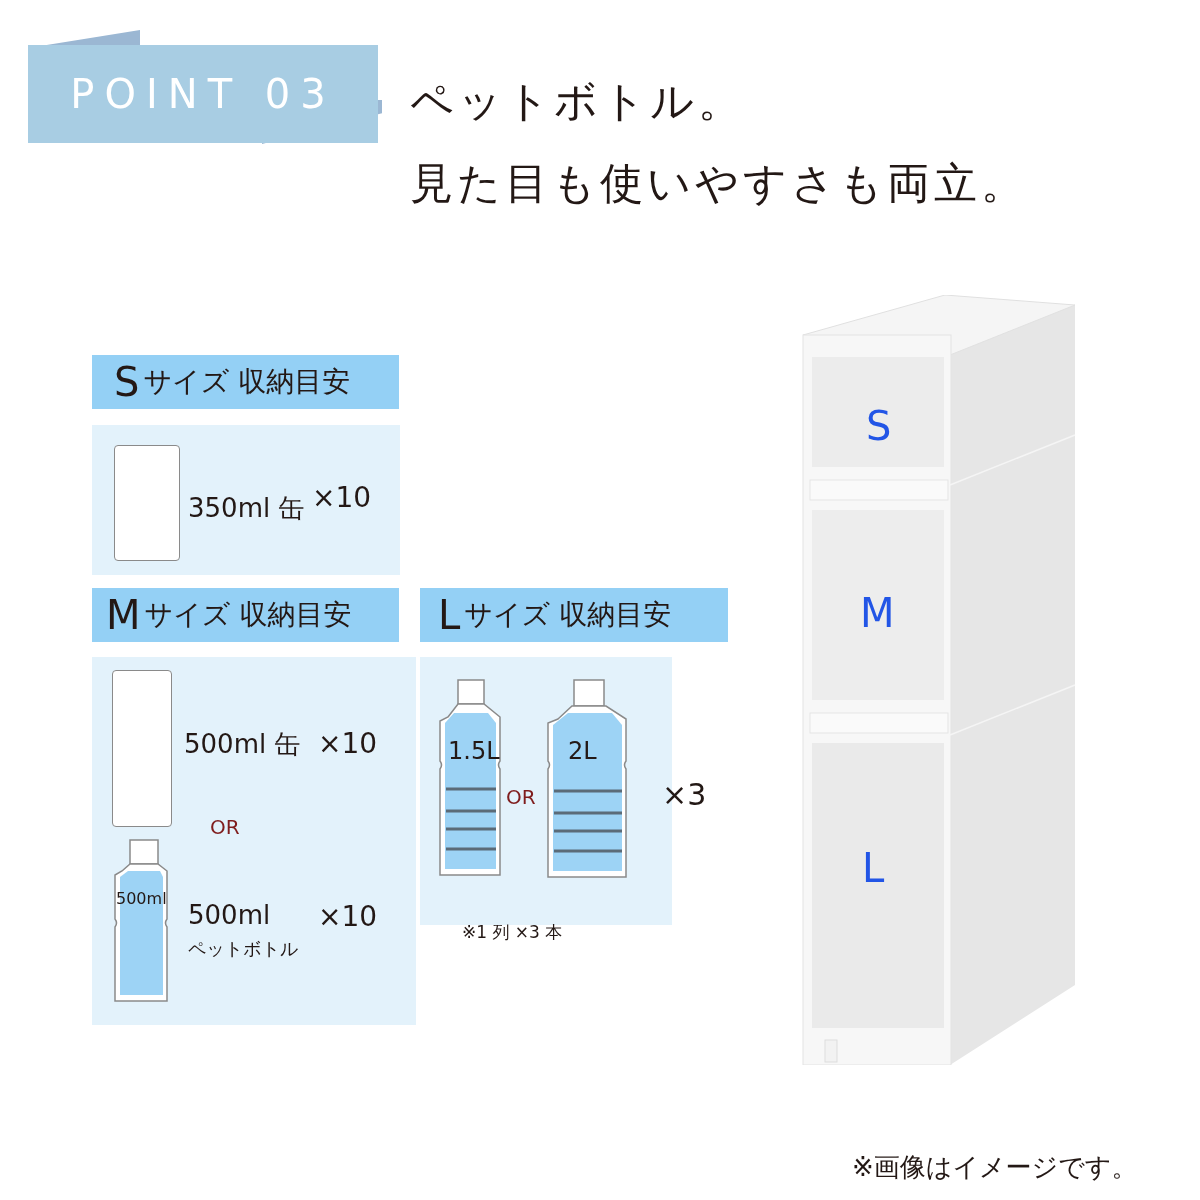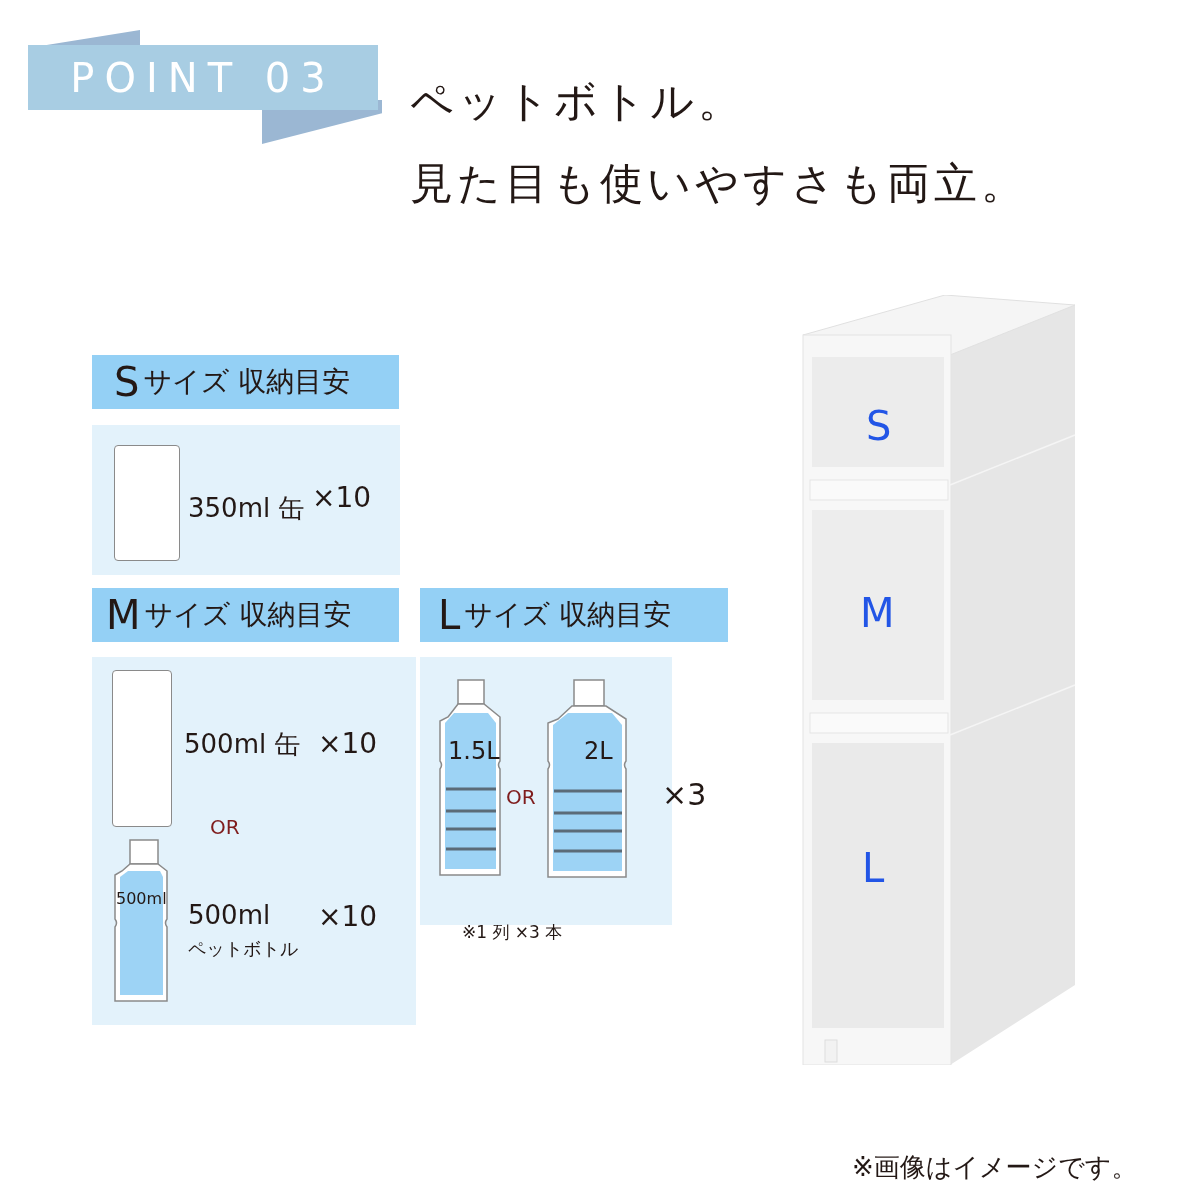--- a/index.html
+++ b/index.html
@@ -1,21 +1,21 @@
 <!DOCTYPE html>
 <html><head>
 <meta charset="utf-8">
 <style>
   html,body{margin:0;padding:0;background:#fff;}
   body{width:1200px;height:1200px;position:relative;overflow:hidden;font-family:"DejaVu Sans","Liberation Sans",sans-serif;color:#231815;}
   .abs{position:absolute;}
   
   .rib-back1{left:28px;top:30px;width:112px;height:40px;background:#9bb7d3;clip-path:polygon(0 45%,100% 0,100% 100%,0 100%);}
   .rib-back2{left:262px;top:100px;width:120px;height:44px;background:#9bb7d3;clip-path:polygon(0 0,100% 0,100% 30%,0 100%);}
-  .rib-main{left:28px;top:45px;width:350px;height:65px;background:#a8cde3;display:flex;align-items:center;justify-content:center;}
+  .rib-main{left:28px;top:45px;width:350px;height:98px;background:#a8cde3;display:flex;align-items:center;justify-content:center;}
   .rib-text{color:#fff;font-family:"DejaVu Sans",sans-serif;font-size:40px;letter-spacing:10px;font-weight:400;}
   .headline{left:410px;top:60px;font-size:43px;line-height:82px;color:#231815;letter-spacing:4px;}
   
   .sec-head{background:#94d0f5;height:54px;display:flex;align-items:center;font-size:28px;color:#231815;}
   .sec-head .big{font-size:40px;font-family:"DejaVu Sans",sans-serif;margin-right:4px;}
   .panel{background:#e3f2fb;}
   .can{background:#fff;border:1.5px solid #8a8a8a;border-radius:4px;}
   .txt{font-size:26px;color:#231815;white-space:nowrap;}
   .times{font-size:28px;color:#231815;}
   .or{font-size:20px;color:#7f1d1d;}
@@ -88,21 +88,21 @@
     <rect x="30" y="1" width="30" height="26" fill="#fff" stroke="#8a8a8a" stroke-width="1.5"></rect>
     <path d="M14 40 L28 27 L62 27 L82 40 L82 82 Q79 86 82 90 L82 198 L4 198 L4 90 Q7 86 4 82 L4 44 Z" fill="#fff" stroke="#8a8a8a" stroke-width="1.5"></path>
     <path d="M9 46 L24 34 L68 34 L78 46 L78 192 L9 192 Z" fill="#9dd3f5"></path>
     <g stroke="#5b6b78" stroke-width="3">
         <line x1="10" y1="112" x2="78" y2="112"></line>
         <line x1="10" y1="134" x2="78" y2="134"></line>
         <line x1="10" y1="152" x2="78" y2="152"></line>
         <line x1="10" y1="172" x2="78" y2="172"></line>
       </g>
   </svg>
-  <div class="abs" style="left:148px;top:80px;font-size:24px;margin-left:16px;">2L</div>
+  <div class="abs" style="left:148px;top:80px;font-size:24px;">2L</div>
   <div class="abs times" style="left:242px;top:120px;font-size:30px;">×3</div>
   <div class="abs" style="left:42px;top:236px;font-size:17px;margin-top:28px;">※1 列 ×3 本</div>
 </div>
 
 <div class="abs" style="left:800px;top:295px;width:280px;height:770px;">
   <svg width="280" height="770" viewBox="0 0 280 770">
 
     <polygon points="150,60 275,10 275,690 150,770" fill="#e6e6e6"></polygon>
 
     <polygon points="3,40 145,0 275,10 150,60" fill="#f5f5f5" stroke="#e0e0e0"></polygon>

